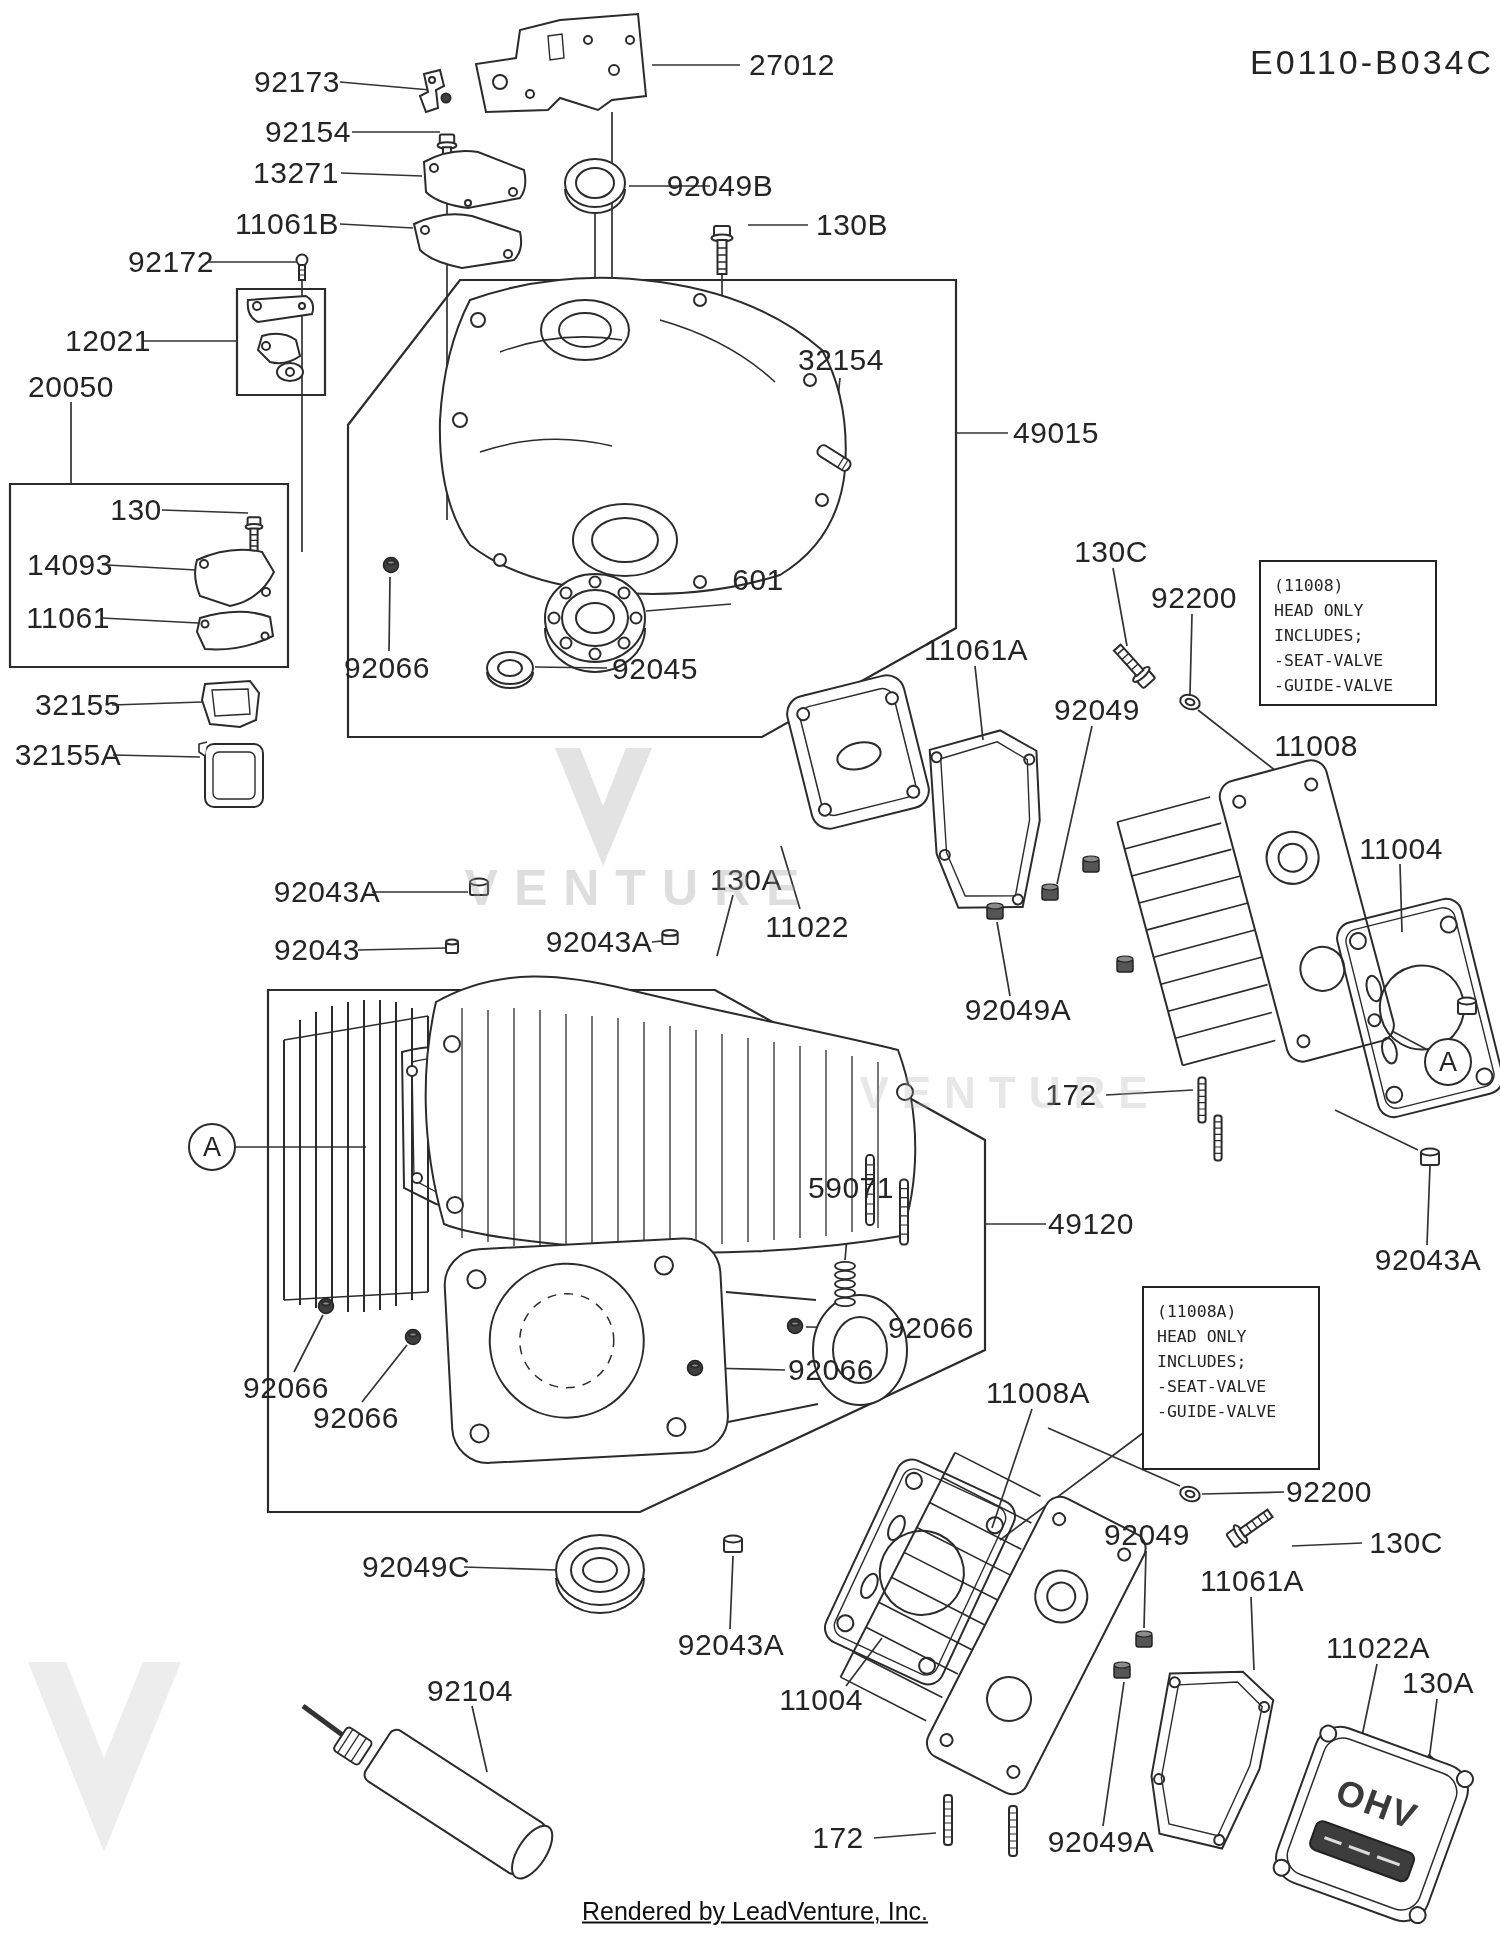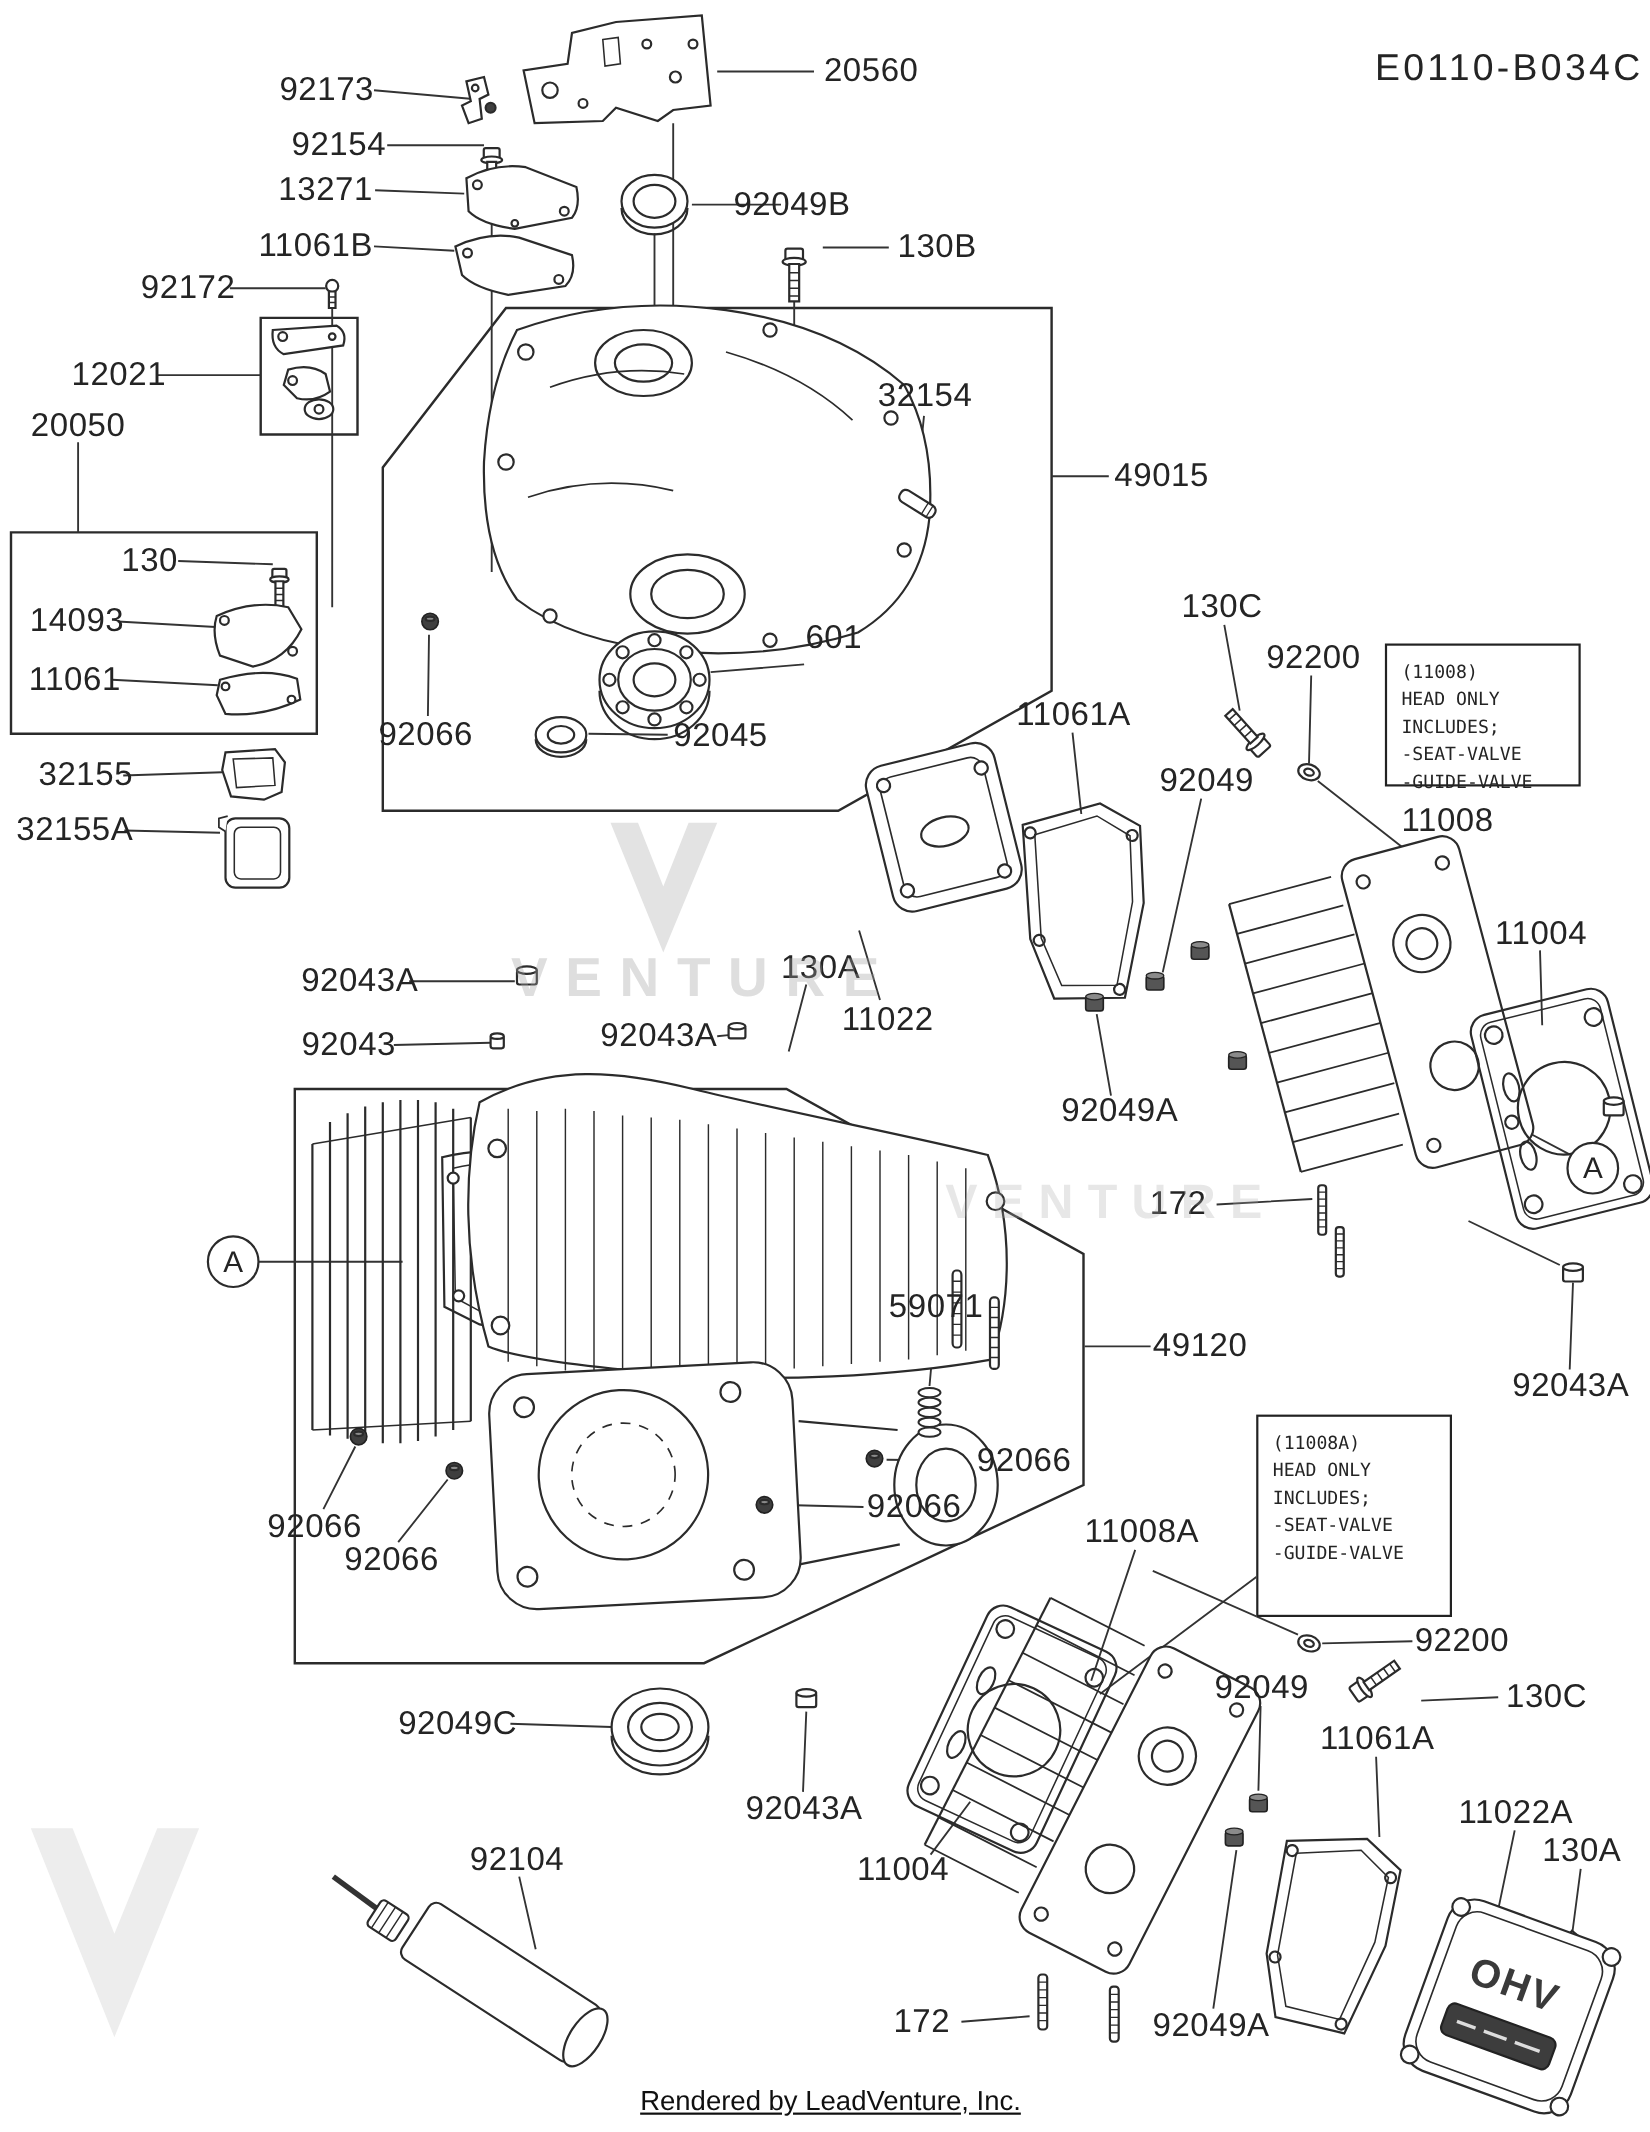--- a/index.html
+++ b/index.html
@@ -366,21 +366,21 @@
   </g>
 </svg>
 
 <div class="lbl" style="left:297px;top:82px">92173</div>
 <div class="lbl" style="left:308px;top:132px">92154</div>
 <div class="lbl" style="left:296px;top:173px">13271</div>
 <div class="lbl" style="left:287px;top:224px">11061B</div>
 <div class="lbl" style="left:171px;top:262px">92172</div>
 <div class="lbl" style="left:108px;top:341px">12021</div>
 <div class="lbl" style="left:71px;top:387px">20050</div>
-<div class="lbl" style="left:792px;top:65px">20560</div>
+<div class="lbl" style="left:792px;top:65px">27012</div>
 <div class="lbl" style="left:720px;top:186px">92049B</div>
 <div class="lbl" style="left:852px;top:225px">130B</div>
 <div class="lbl" style="left:841px;top:360px">32154</div>
 <div class="lbl" style="left:1056px;top:433px">49015</div>
 <div class="lbl" style="left:136px;top:510px">130</div>
 <div class="lbl" style="left:70px;top:565px">14093</div>
 <div class="lbl" style="left:68px;top:618px">11061</div>
 <div class="lbl" style="left:78px;top:705px">32155</div>
 <div class="lbl" style="left:68px;top:755px">32155A</div>
 <div class="lbl" style="left:387px;top:668px">92066</div>
@@ -419,21 +419,21 @@
 <div class="lbl" style="left:1438px;top:1683px">130A</div>
 <div class="lbl" style="left:838px;top:1838px">172</div>
 <div class="lbl" style="left:1101px;top:1842px">92049A</div>
 
 <div class="code" style="left:1372px;top:62px">E0110-B034C</div>
 <div class="footer" style="left:755px;top:1911px">Rendered by LeadVenture, Inc.</div>
 
 <div class="amark" style="left:212px;top:1147px">A</div>
 <div class="amark" style="left:1448px;top:1062px">A</div>
 
-<div class="notebox" style="left:1259px;top:585px;width:178px;height:130px">
+<div class="notebox" style="left:1259px;top:560px;width:178px;height:146px">
   <div>(11008)</div>
   <div>HEAD ONLY</div>
   <div>INCLUDES;</div>
   <div>-SEAT-VALVE</div>
   <div>-GUIDE-VALVE</div>
 </div>
 <div class="notebox" style="left:1142px;top:1286px;width:178px;height:184px">
   <div>(11008A)</div>
   <div>HEAD ONLY</div>
   <div>INCLUDES;</div>

